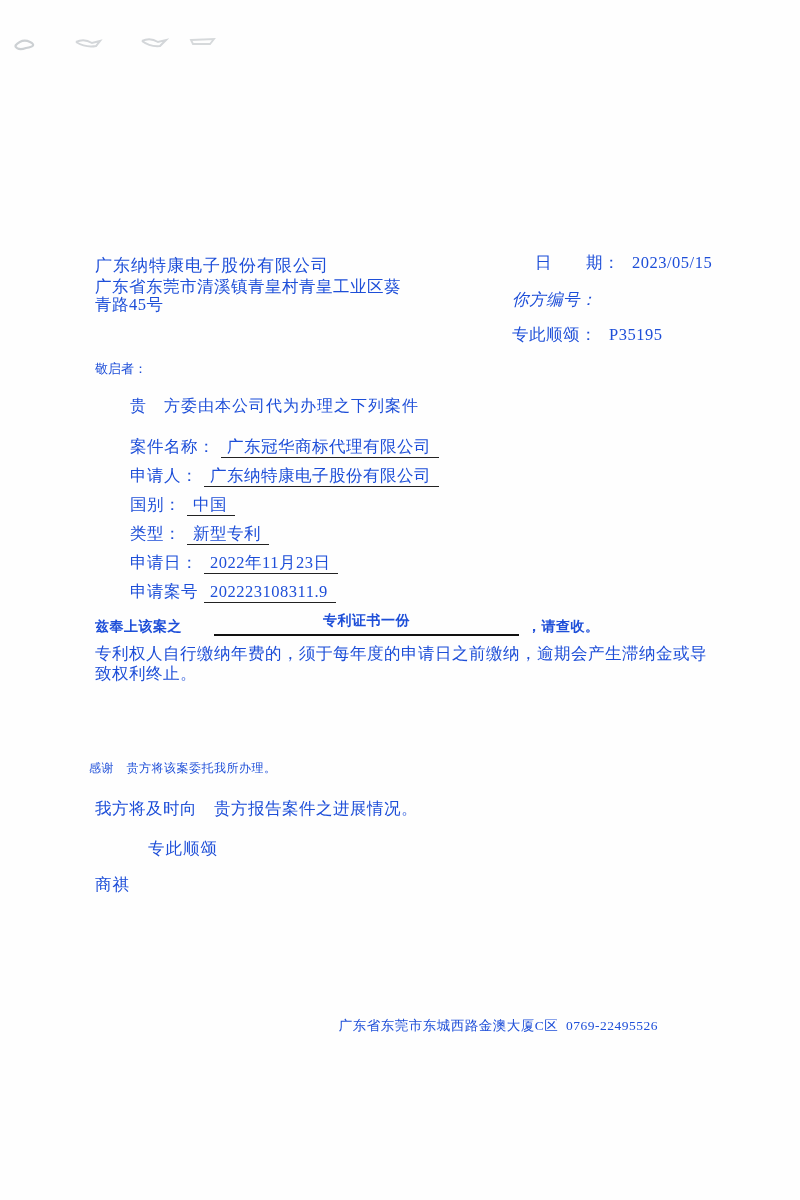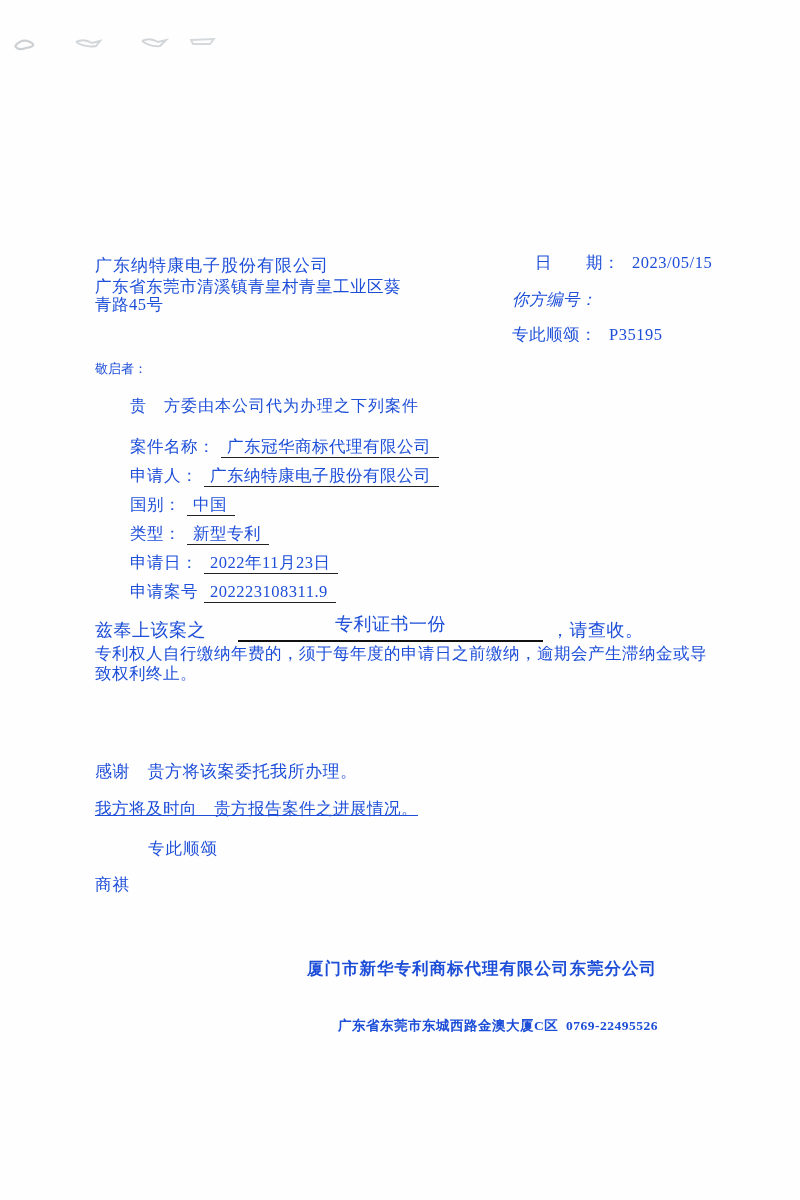--- a/index.html
+++ b/index.html
@@ -62,23 +62,24 @@
   }
   .field-value {
     border-bottom: 1.5px solid #222;
     padding: 0 8px 1px 6px;
     margin-left: 6px;
   }
 
   .enclosure {
     left: 95px;
     top: 612px;
-    font-size: 18px;
+    font-size: 14px;
     letter-spacing: 0.5px;
     white-space: nowrap;
+    font-weight: bold;
   }
   .enclosure-item {
     display: inline-block;
     width: 305px;
     text-align: center;
     border-bottom: 2.5px solid #111;
     padding-bottom: 4px;
     margin-left: 32px;
     margin-right: 8px;
     vertical-align: bottom;
@@ -86,38 +87,38 @@
 
   .notice {
     left: 95px;
     top: 644px;
     width: 628px;
     font-size: 16.5px;
     line-height: 20px;
     letter-spacing: 0.5px;
   }
 
-  .thanks   { left: 95px;  top: 760px; font-size: 17px; letter-spacing: 0.5px; }
-  .report   { left: 95px;  top: 798px; font-size: 16.5px; letter-spacing: 0.5px; text-decoration: underline; }
+  .thanks   { left: 89px;  top: 760px; font-size: 12px; letter-spacing: 0.5px; }
+  .report   { left: 95px;  top: 798px; font-size: 16.5px; letter-spacing: 0.5px; }
   .closing1 { left: 148px; top: 838px; font-size: 16.5px; letter-spacing: 1px; }
   .closing2 { left: 95px;  top: 874px; font-size: 16.5px; letter-spacing: 1px; }
 
   .signature {
     right: 143px;
     top: 956px;
     text-align: right;
     font-weight: bold;
     font-size: 16.5px;
     line-height: 26px;
     letter-spacing: 1px;
   }
   .sig-address {
     right: 142px;
     top: 1017px;
-    font-weight: bold;
+    font-weight: normal;
     font-size: 13.5px;
     letter-spacing: 0.5px;
     white-space: pre;
   }
 </style>
 </head>
 <body>
 
 <div class="page">
 
@@ -174,17 +175,17 @@
   </div>
 
   <div class="abs notice">专利权人自行缴纳年费的，须于每年度的申请日之前缴纳，逾期会产生滞纳金或导致权利终止。</div>
 
   <div class="abs thanks">感谢　贵方将该案委托我所办理。</div>
   <div class="abs report">我方将及时向　贵方报告案件之进展情况。</div>
   <div class="abs closing1">专此顺颂</div>
   <div class="abs closing2">商祺</div>
 
   <div class="abs signature">
-    <span>厦门市新华专利商标代理有限公司东莞分公司</span><br>
+    <br>
   </div>
   <div class="abs sig-address">广东省东莞市东城西路金澳大厦C区  0769-22495526</div>
 
 </div>
 
 </body></html>

